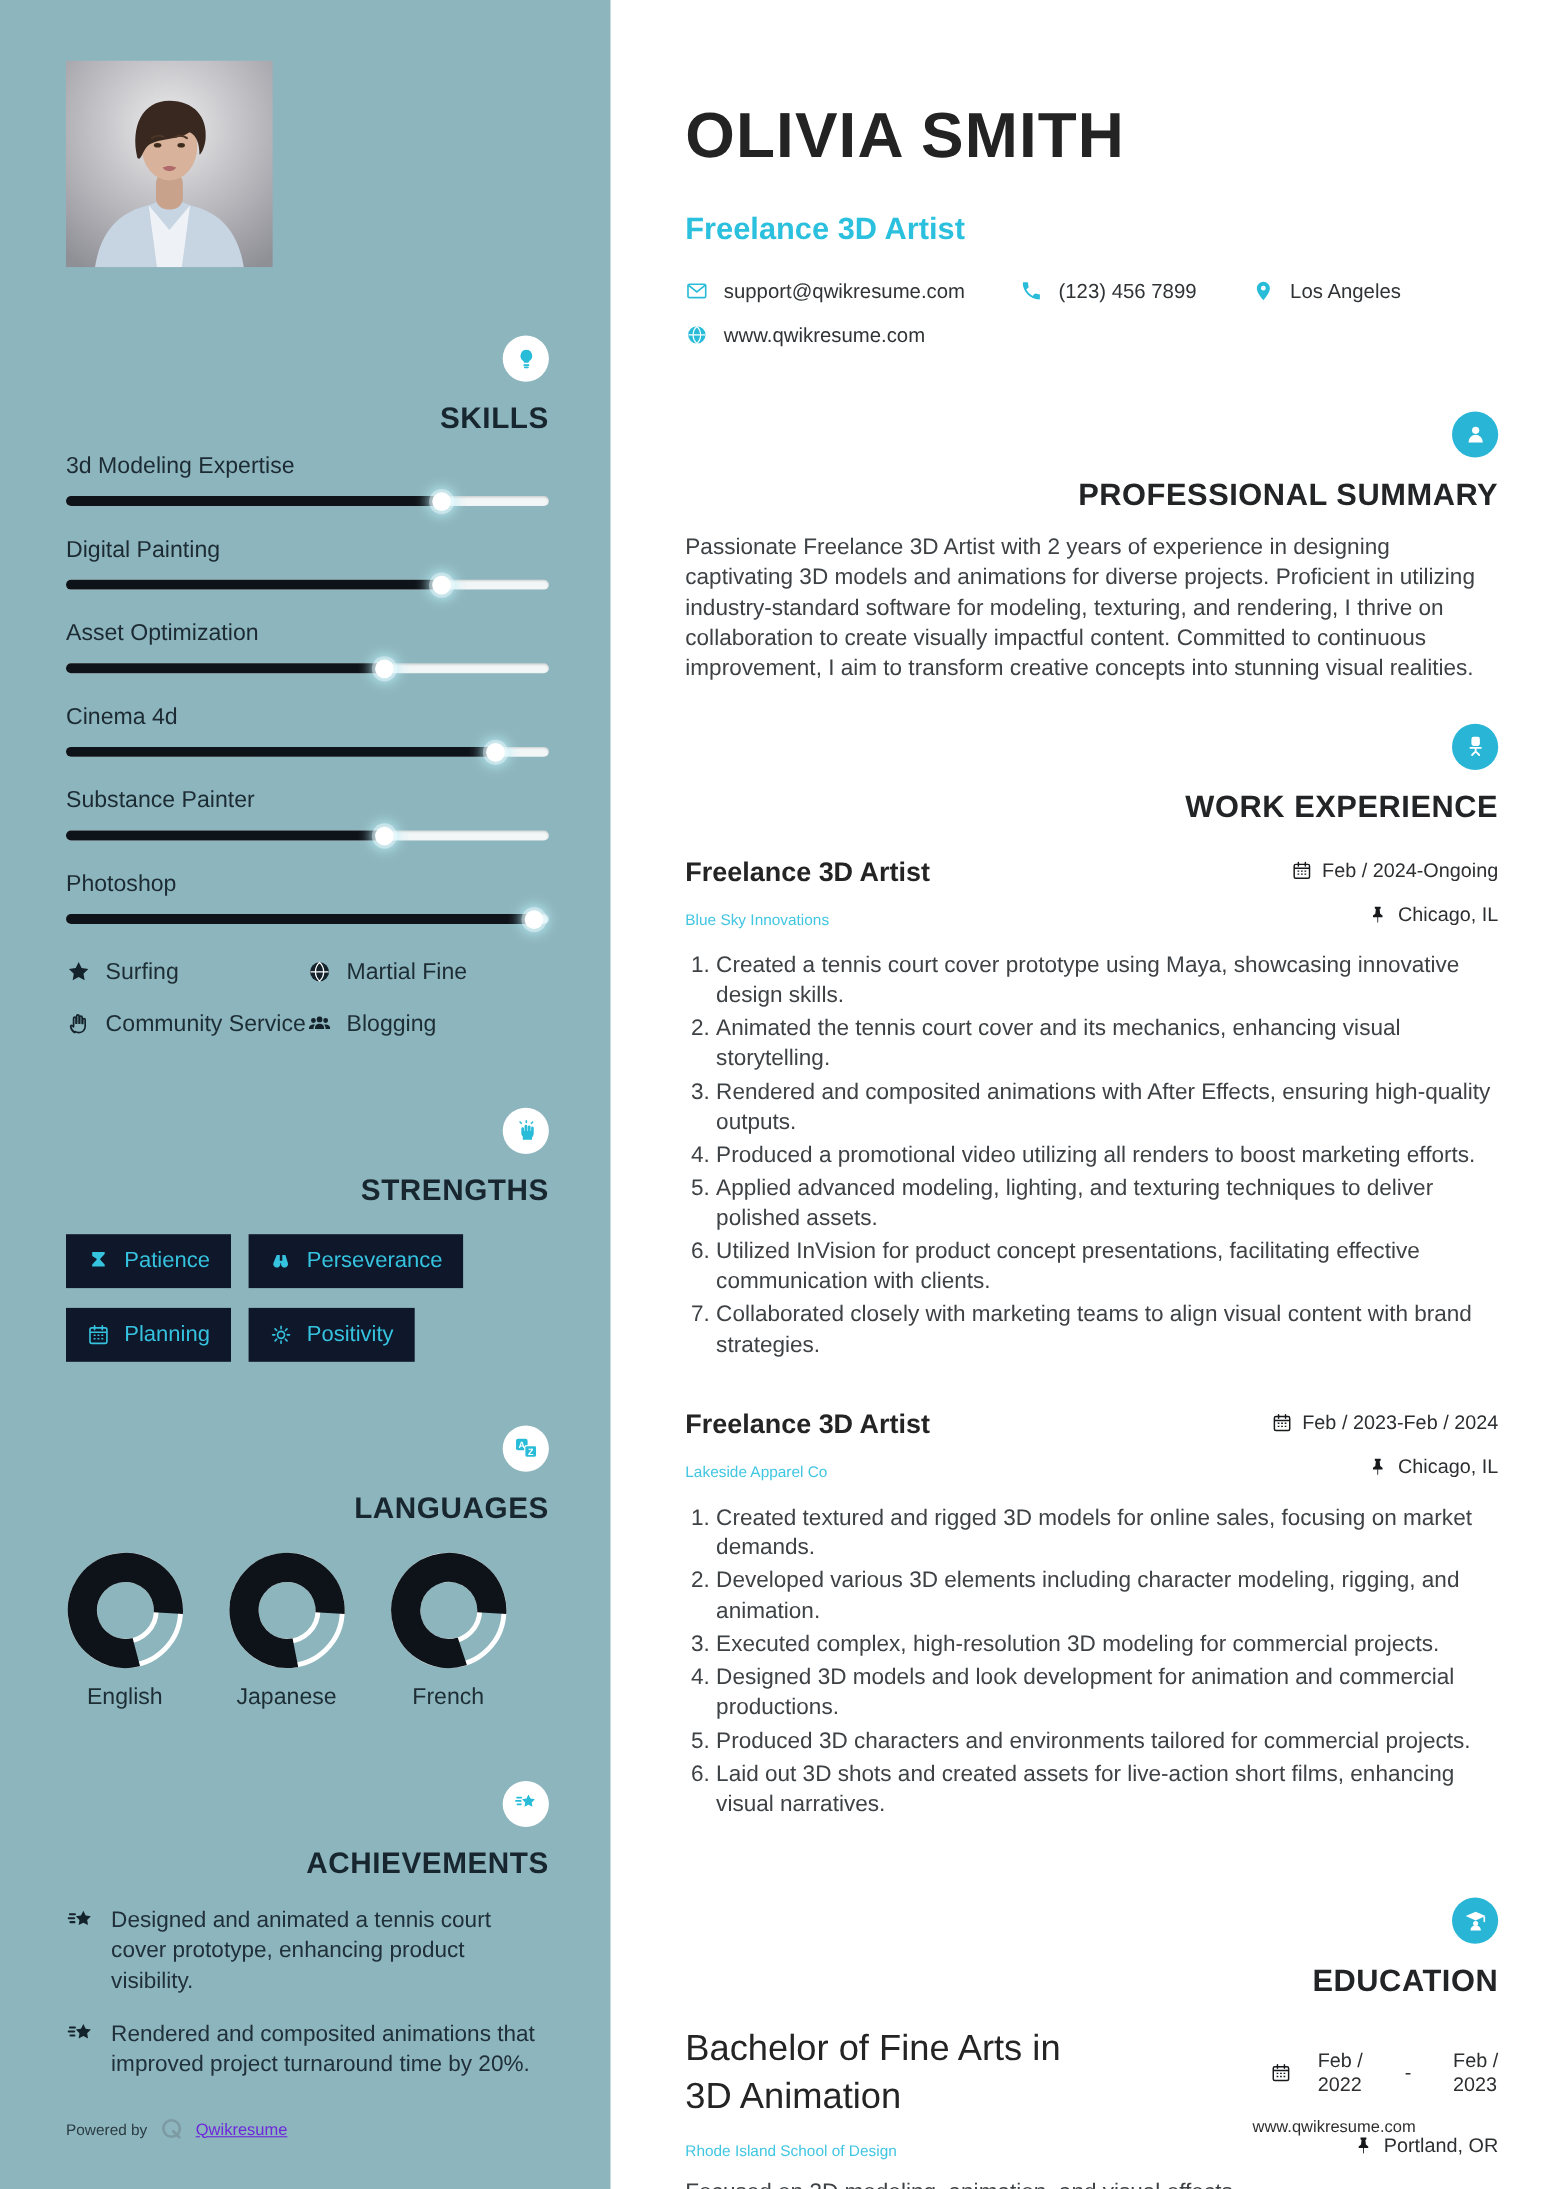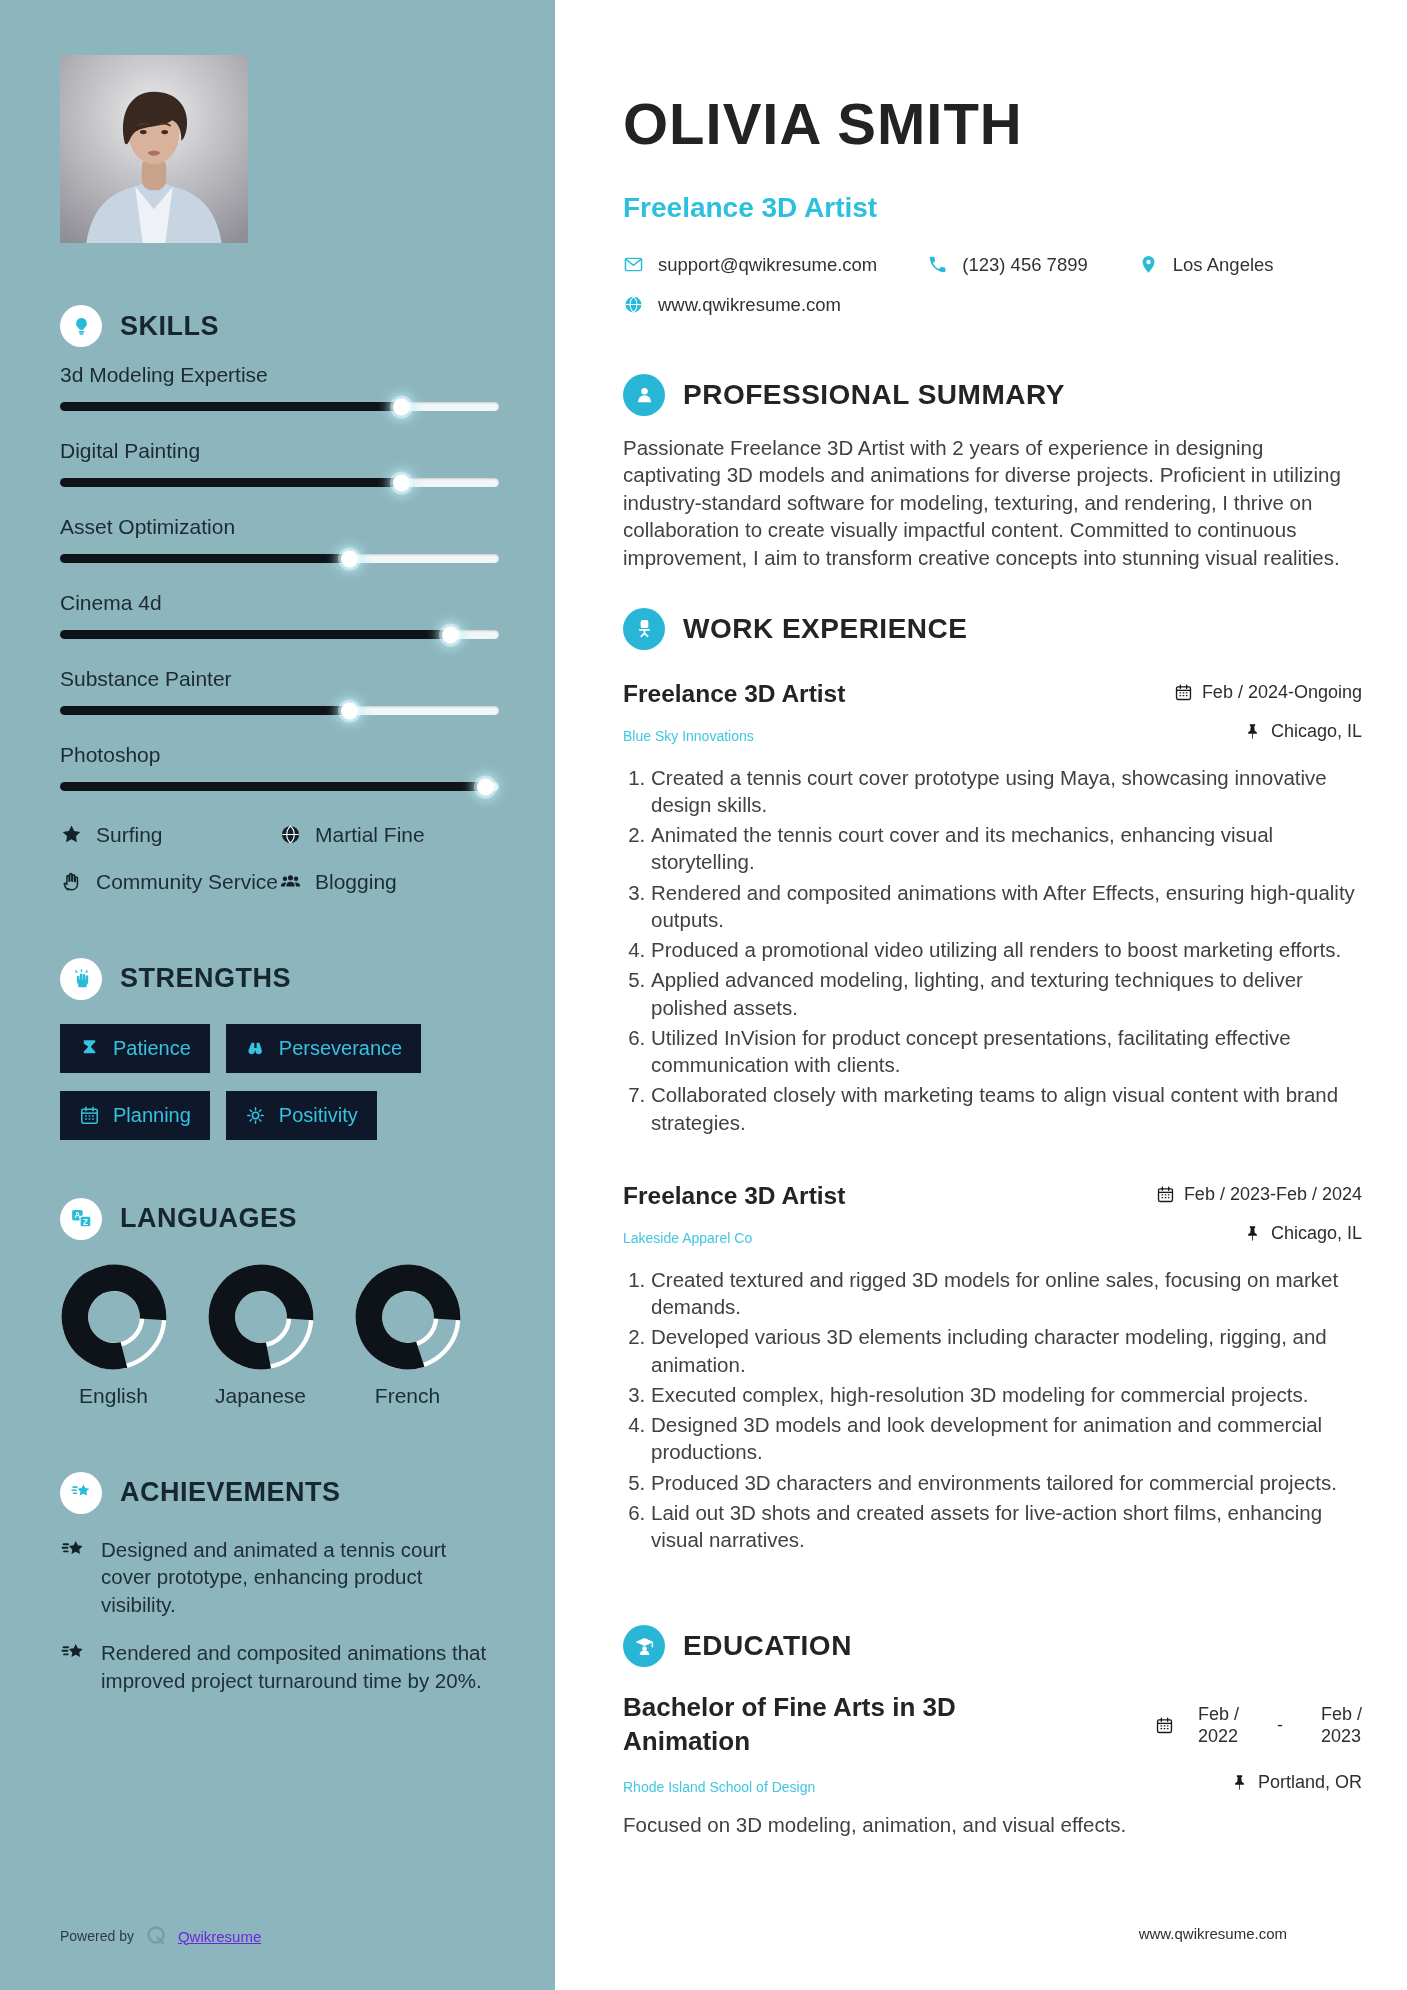--- a/index.html
+++ b/index.html
@@ -8,21 +8,21 @@
     width:1407px; height:1990px; position:relative; background:#ffffff;
     font-family:"Liberation Sans","DejaVu Sans",sans-serif; color:#3e4245;
     overflow:hidden;
   }
   
   .sidebar {
     position:absolute; left:0; top:0; bottom:0; width:555px;
     background:#8db5bd; padding:55px 56px 120px 60px;
   }
   .photo { width:188px; height:188px; display:block; margin-bottom:62px; }
-  .sec-head { display:flex; align-items:center; gap:18px; }
+  .sec-head { display:flex; align-items:flex-end; gap:18px;flex-direction:column; }
   .badge {
     width:42px; height:42px; border-radius:50%; flex:0 0 auto;
     display:flex; align-items:center; justify-content:center;
   }
   .badge.white { background:#ffffff; color:#29bcd9; }
   .badge.cyan  { background:#29b6d6; color:#ffffff; }
   .badge svg { width:23px; height:23px; }
   .side-title { font-size:27px; font-weight:bold; color:#17262f; letter-spacing:.5px; }
   .main-title { font-size:28px; font-weight:bold; color:#222426; letter-spacing:.5px; }
 
@@ -85,21 +85,21 @@
   .job-title { font-size:24.5px; font-weight:bold; color:#242424; }
   .meta { display:flex; align-items:center; gap:9px; font-size:18px; color:#2c2e30; }
   .meta svg { width:19px; height:19px; color:#17191b; flex:0 0 auto; }
   .company-row { display:flex; justify-content:space-between; align-items:baseline; margin-top:13px; }
   .company { font-size:14px; color:#41c6e1; }
   ol.bullets { margin:20px 0 0 0; padding-left:28px; }
   ol.bullets li { font-size:20.5px; line-height:1.33; color:#3e4245; margin-bottom:3px; }
 
   .edu { margin-top:24px; }
   .edu-head { display:flex; justify-content:space-between; }
-  .degree { font-size:26px; font-weight:bold; color:#242424; max-width:360px; line-height:1.3; }
+  .degree { font-size:33px; font-weight:normal; color:#242424; max-width:360px; line-height:1.3; }
   .edu-dates { display:flex; align-items:center; gap:24px; font-size:18px; color:#2c2e30; }
   .edu-dates svg { width:19px; height:19px; color:#17191b; }
   .date-block { line-height:1.25; }
   .date-dash { padding:0 14px; }
 
   .foot-left {
     position:absolute; left:60px; bottom:42px; display:flex; align-items:center; gap:10px;
     font-size:14px; color:#2b3b42;
   }
   .foot-left svg { width:24px; height:24px; color:#7d9aa2; }

